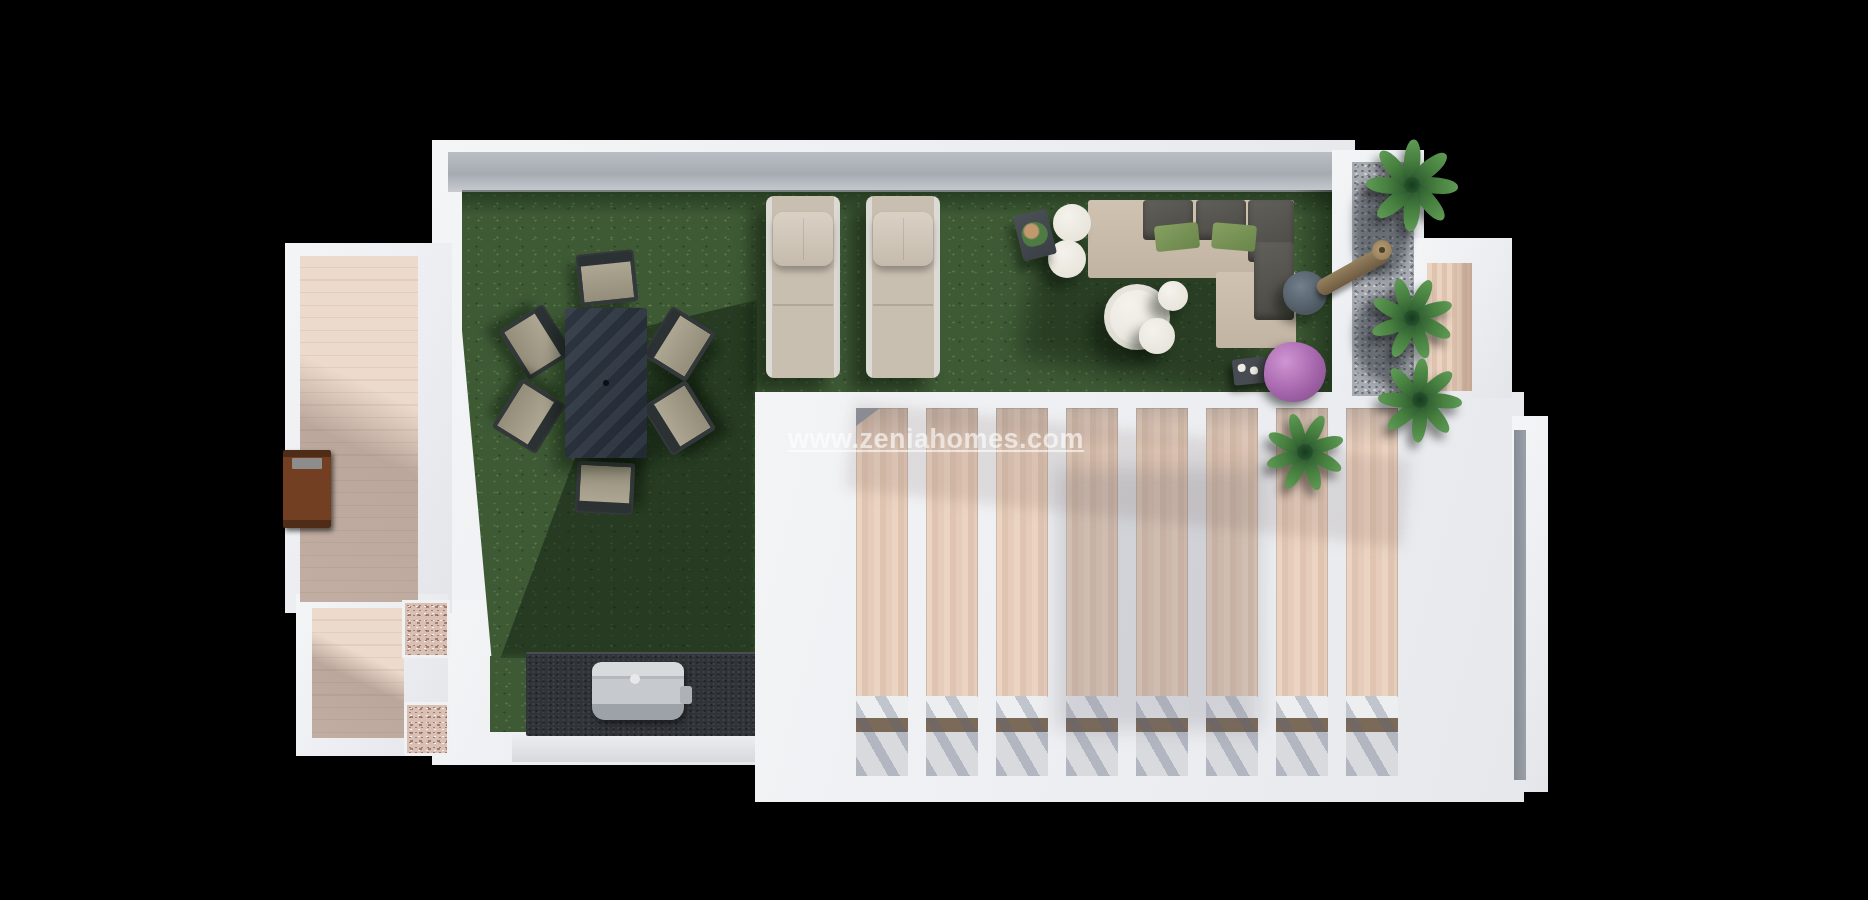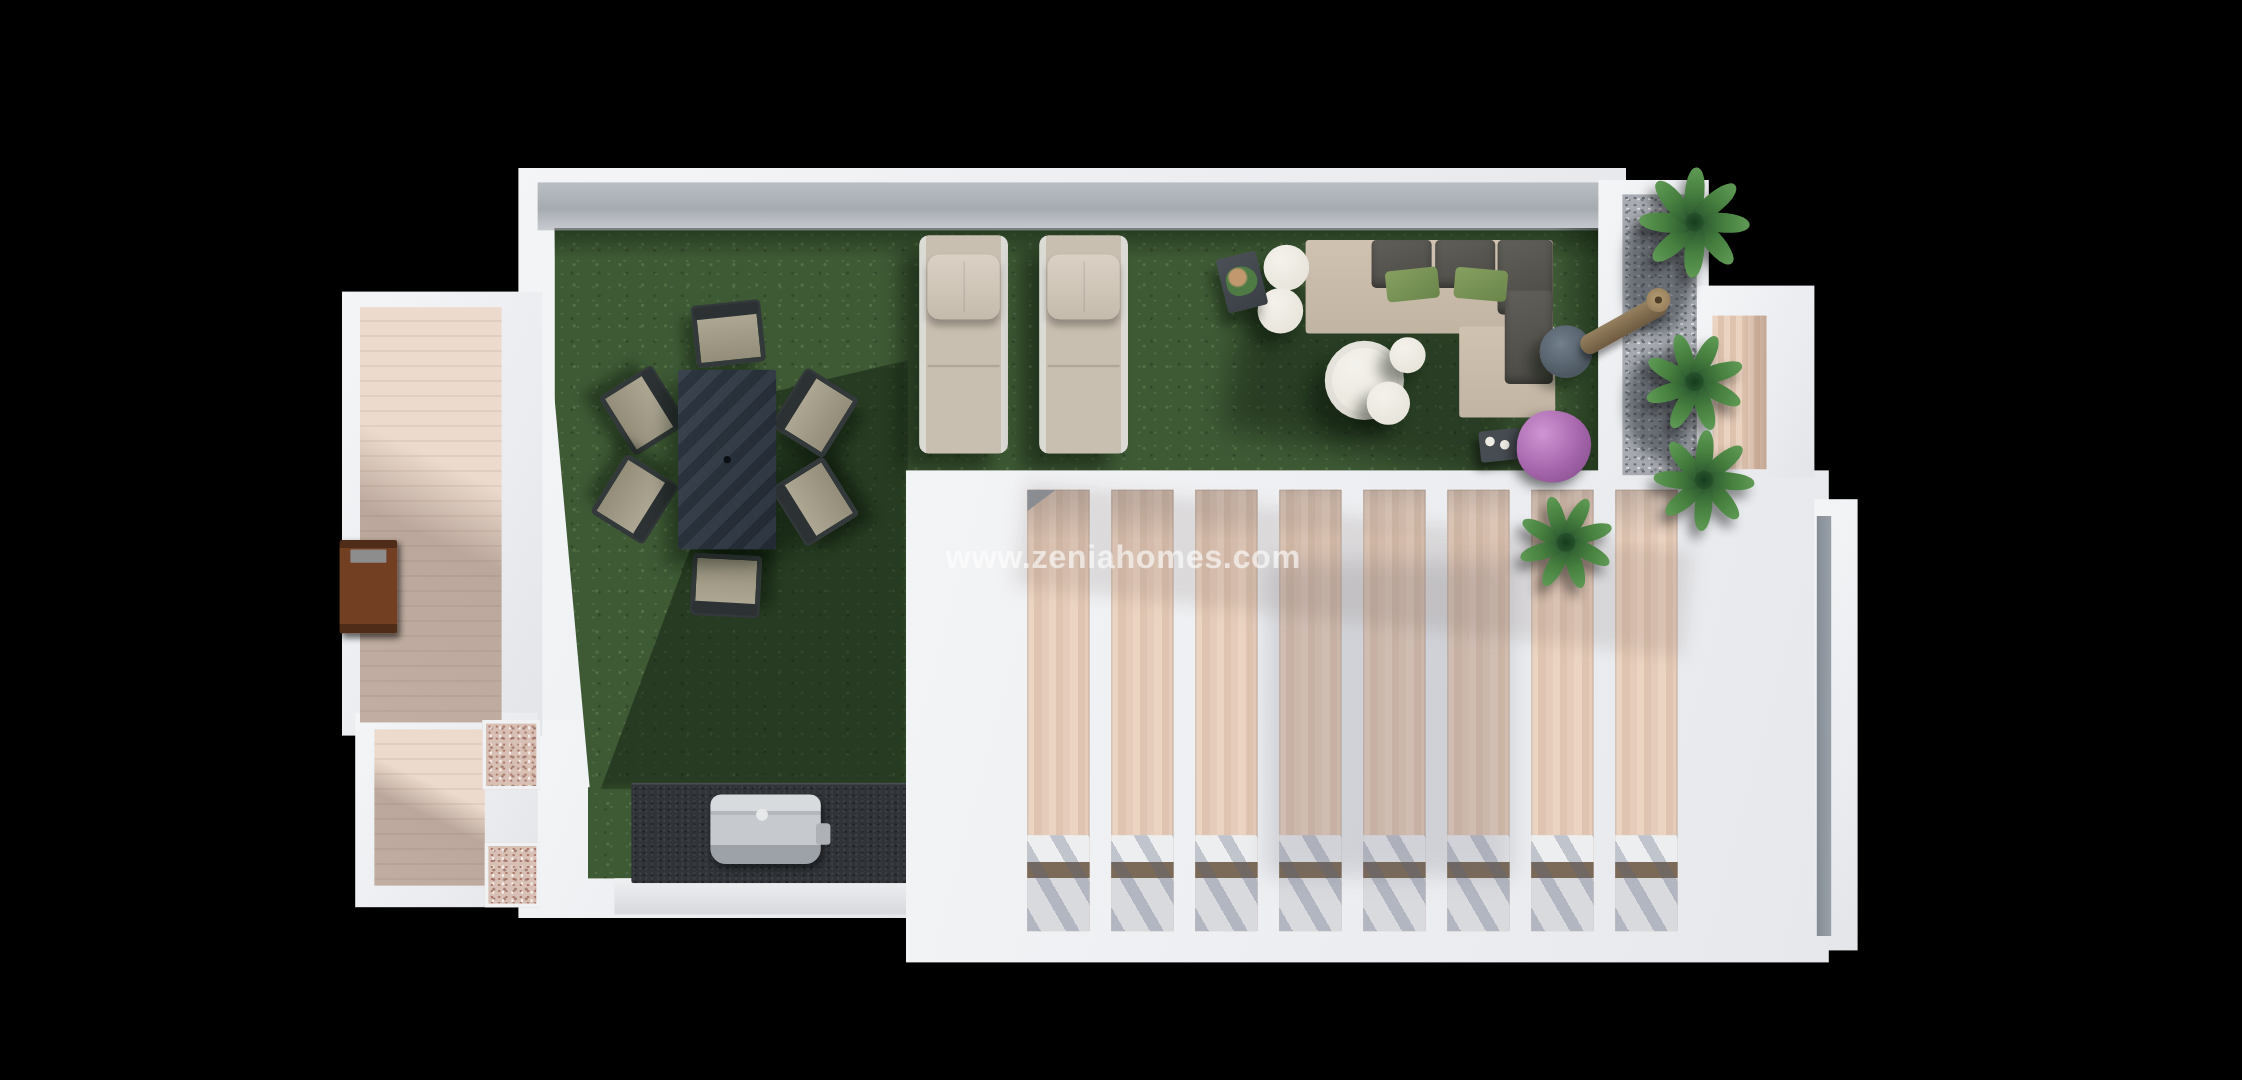--- a/index.html
+++ b/index.html
@@ -262,15 +262,15 @@
         <div class="leaf" style="width: 40px; height: 14px; margin-top: -7px; transform: rotate(159deg);"></div>
         <div class="leaf" style="width: 40px; height: 14px; margin-top: -7px; transform: rotate(204deg);"></div>
         <div class="leaf" style="width: 40px; height: 14px; margin-top: -7px; transform: rotate(249deg);"></div>
         <div class="leaf" style="width: 40px; height: 14px; margin-top: -7px; transform: rotate(294deg);"></div>
         <div class="leaf" style="width: 40px; height: 14px; margin-top: -7px; transform: rotate(339deg);"></div>
         <div class="leaf" style="width: 40px; height: 14px; margin-top: -7px; transform: rotate(384deg);"></div>
         <div class="plant-core"></div>
       </div>
     </div>
 
-  <div class="abs watermark" style="left:788px;top:449px;">www.zeniahomes.com</div>
+  <div class="abs watermark" style="left:788px;top:424px;text-decoration:underline;">www.zeniahomes.com</div>
 
 </div>
 
 </body></html>

